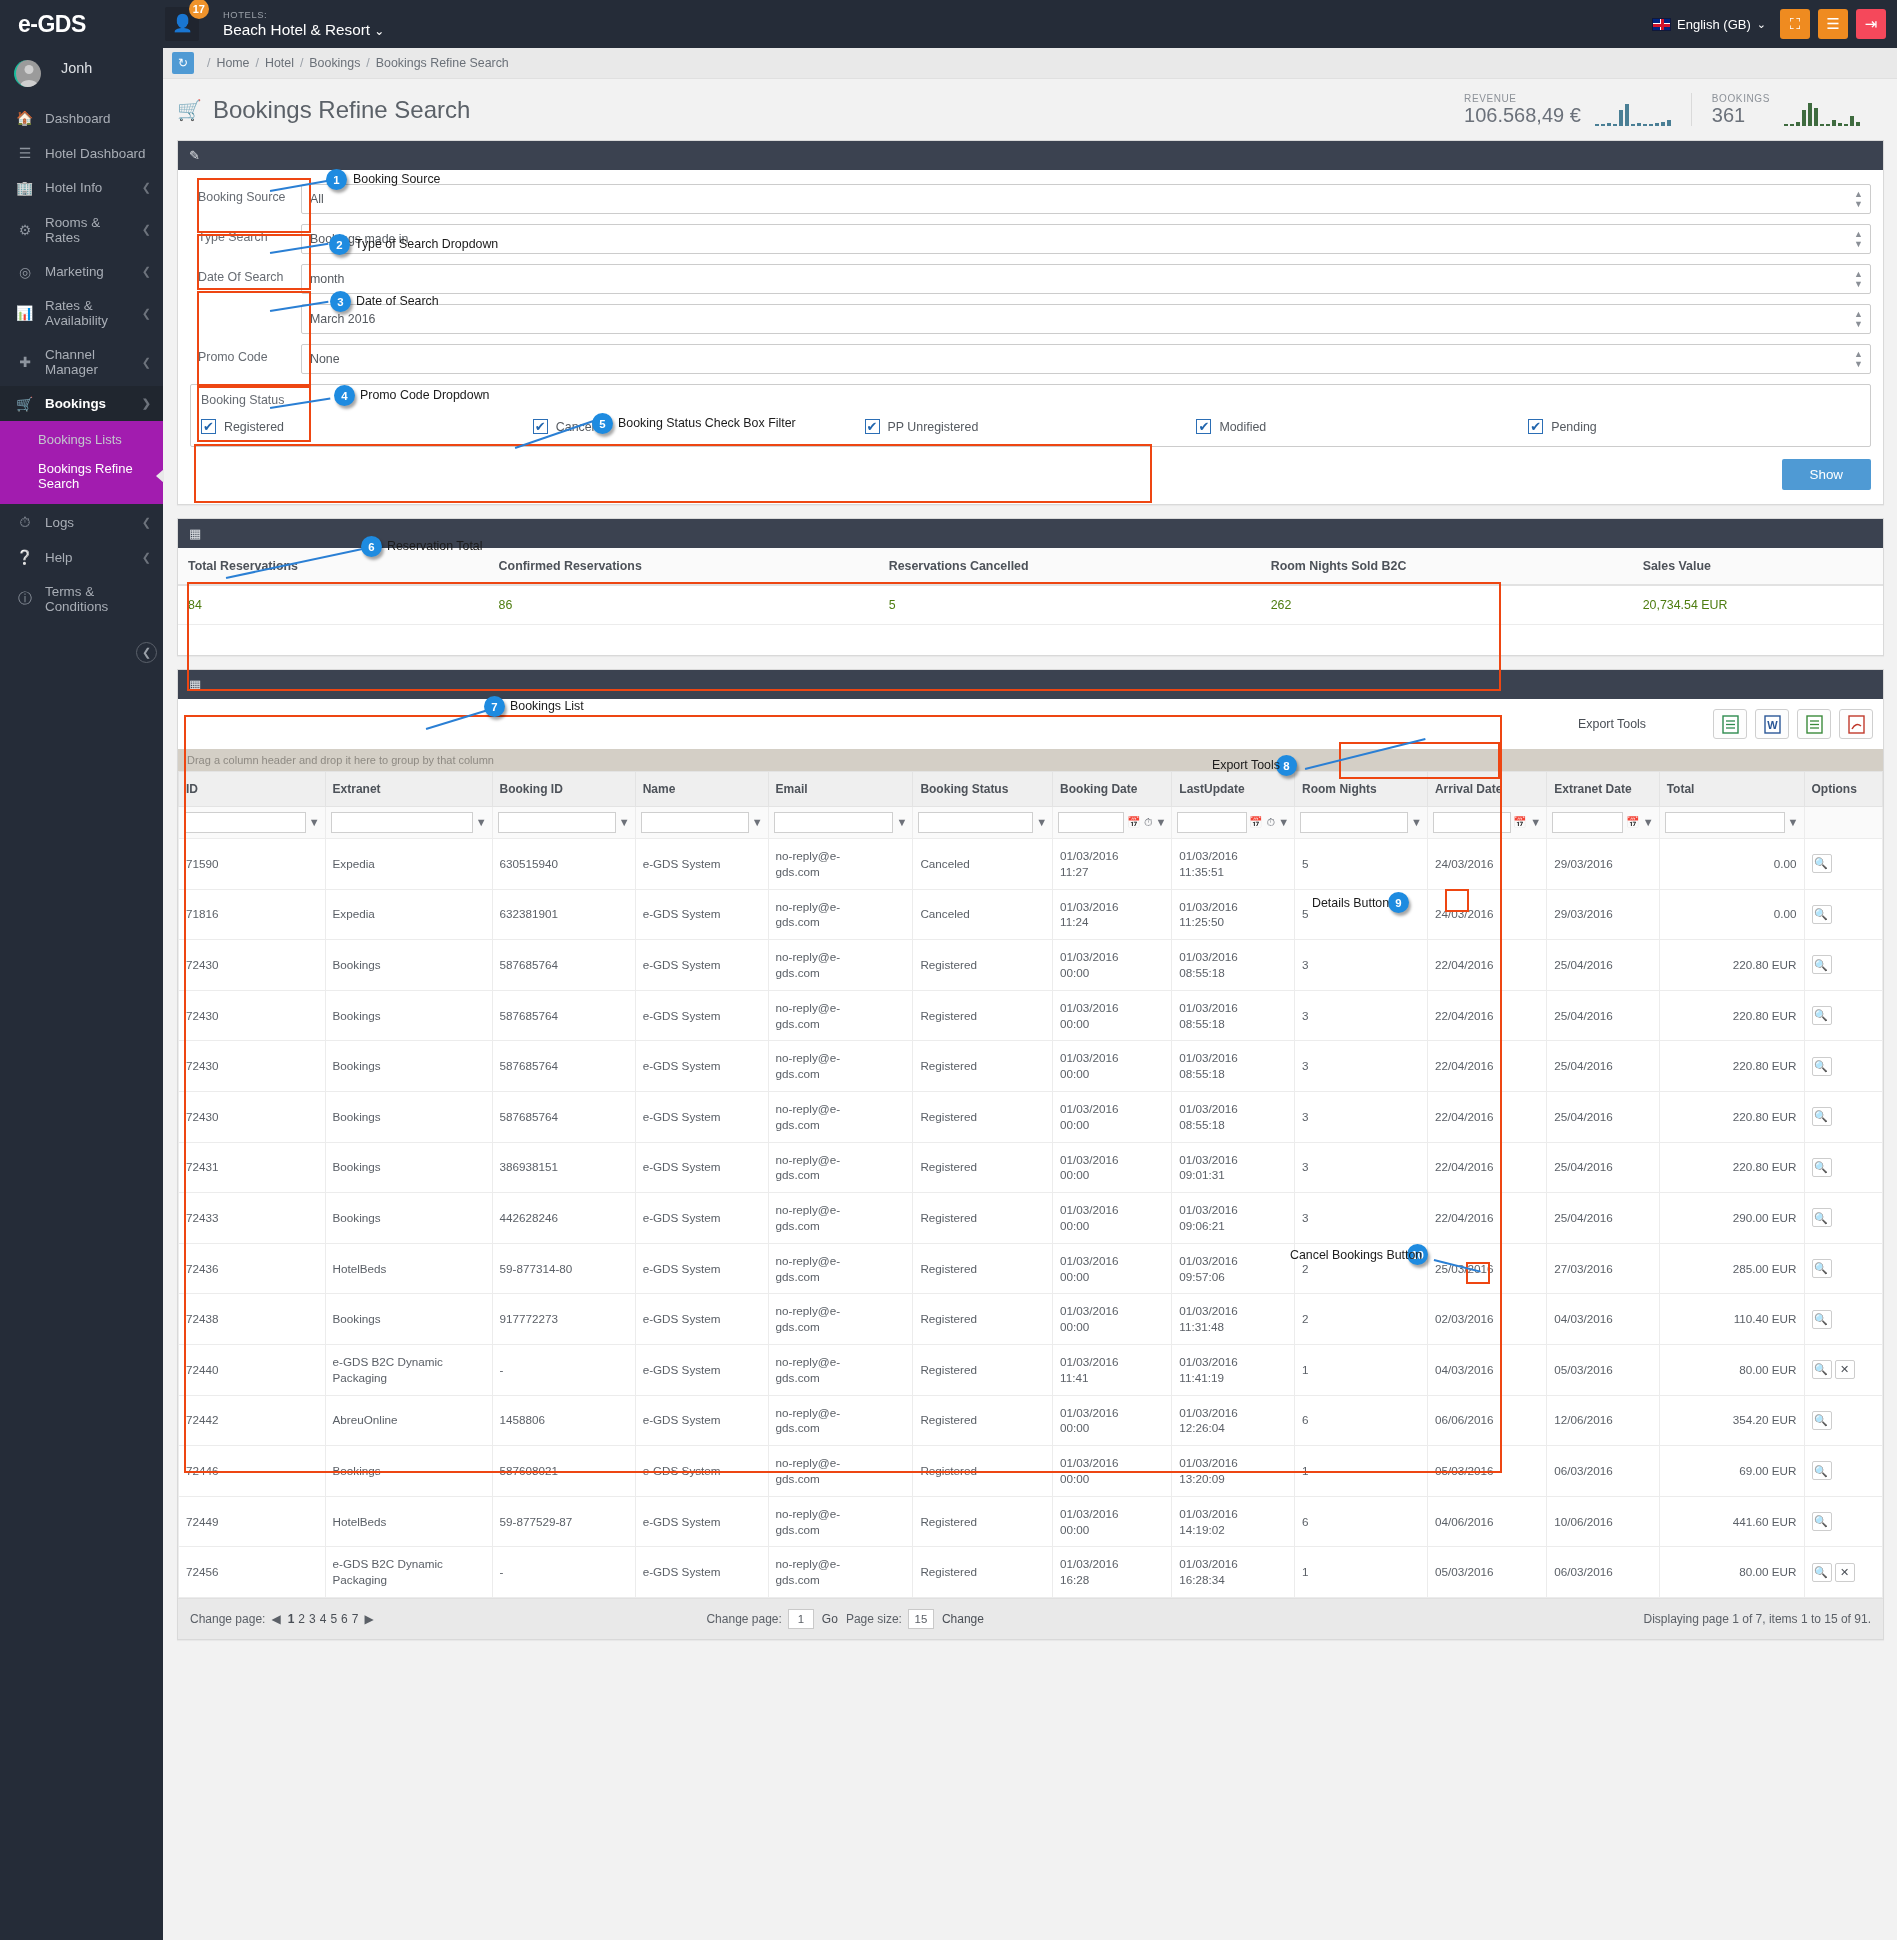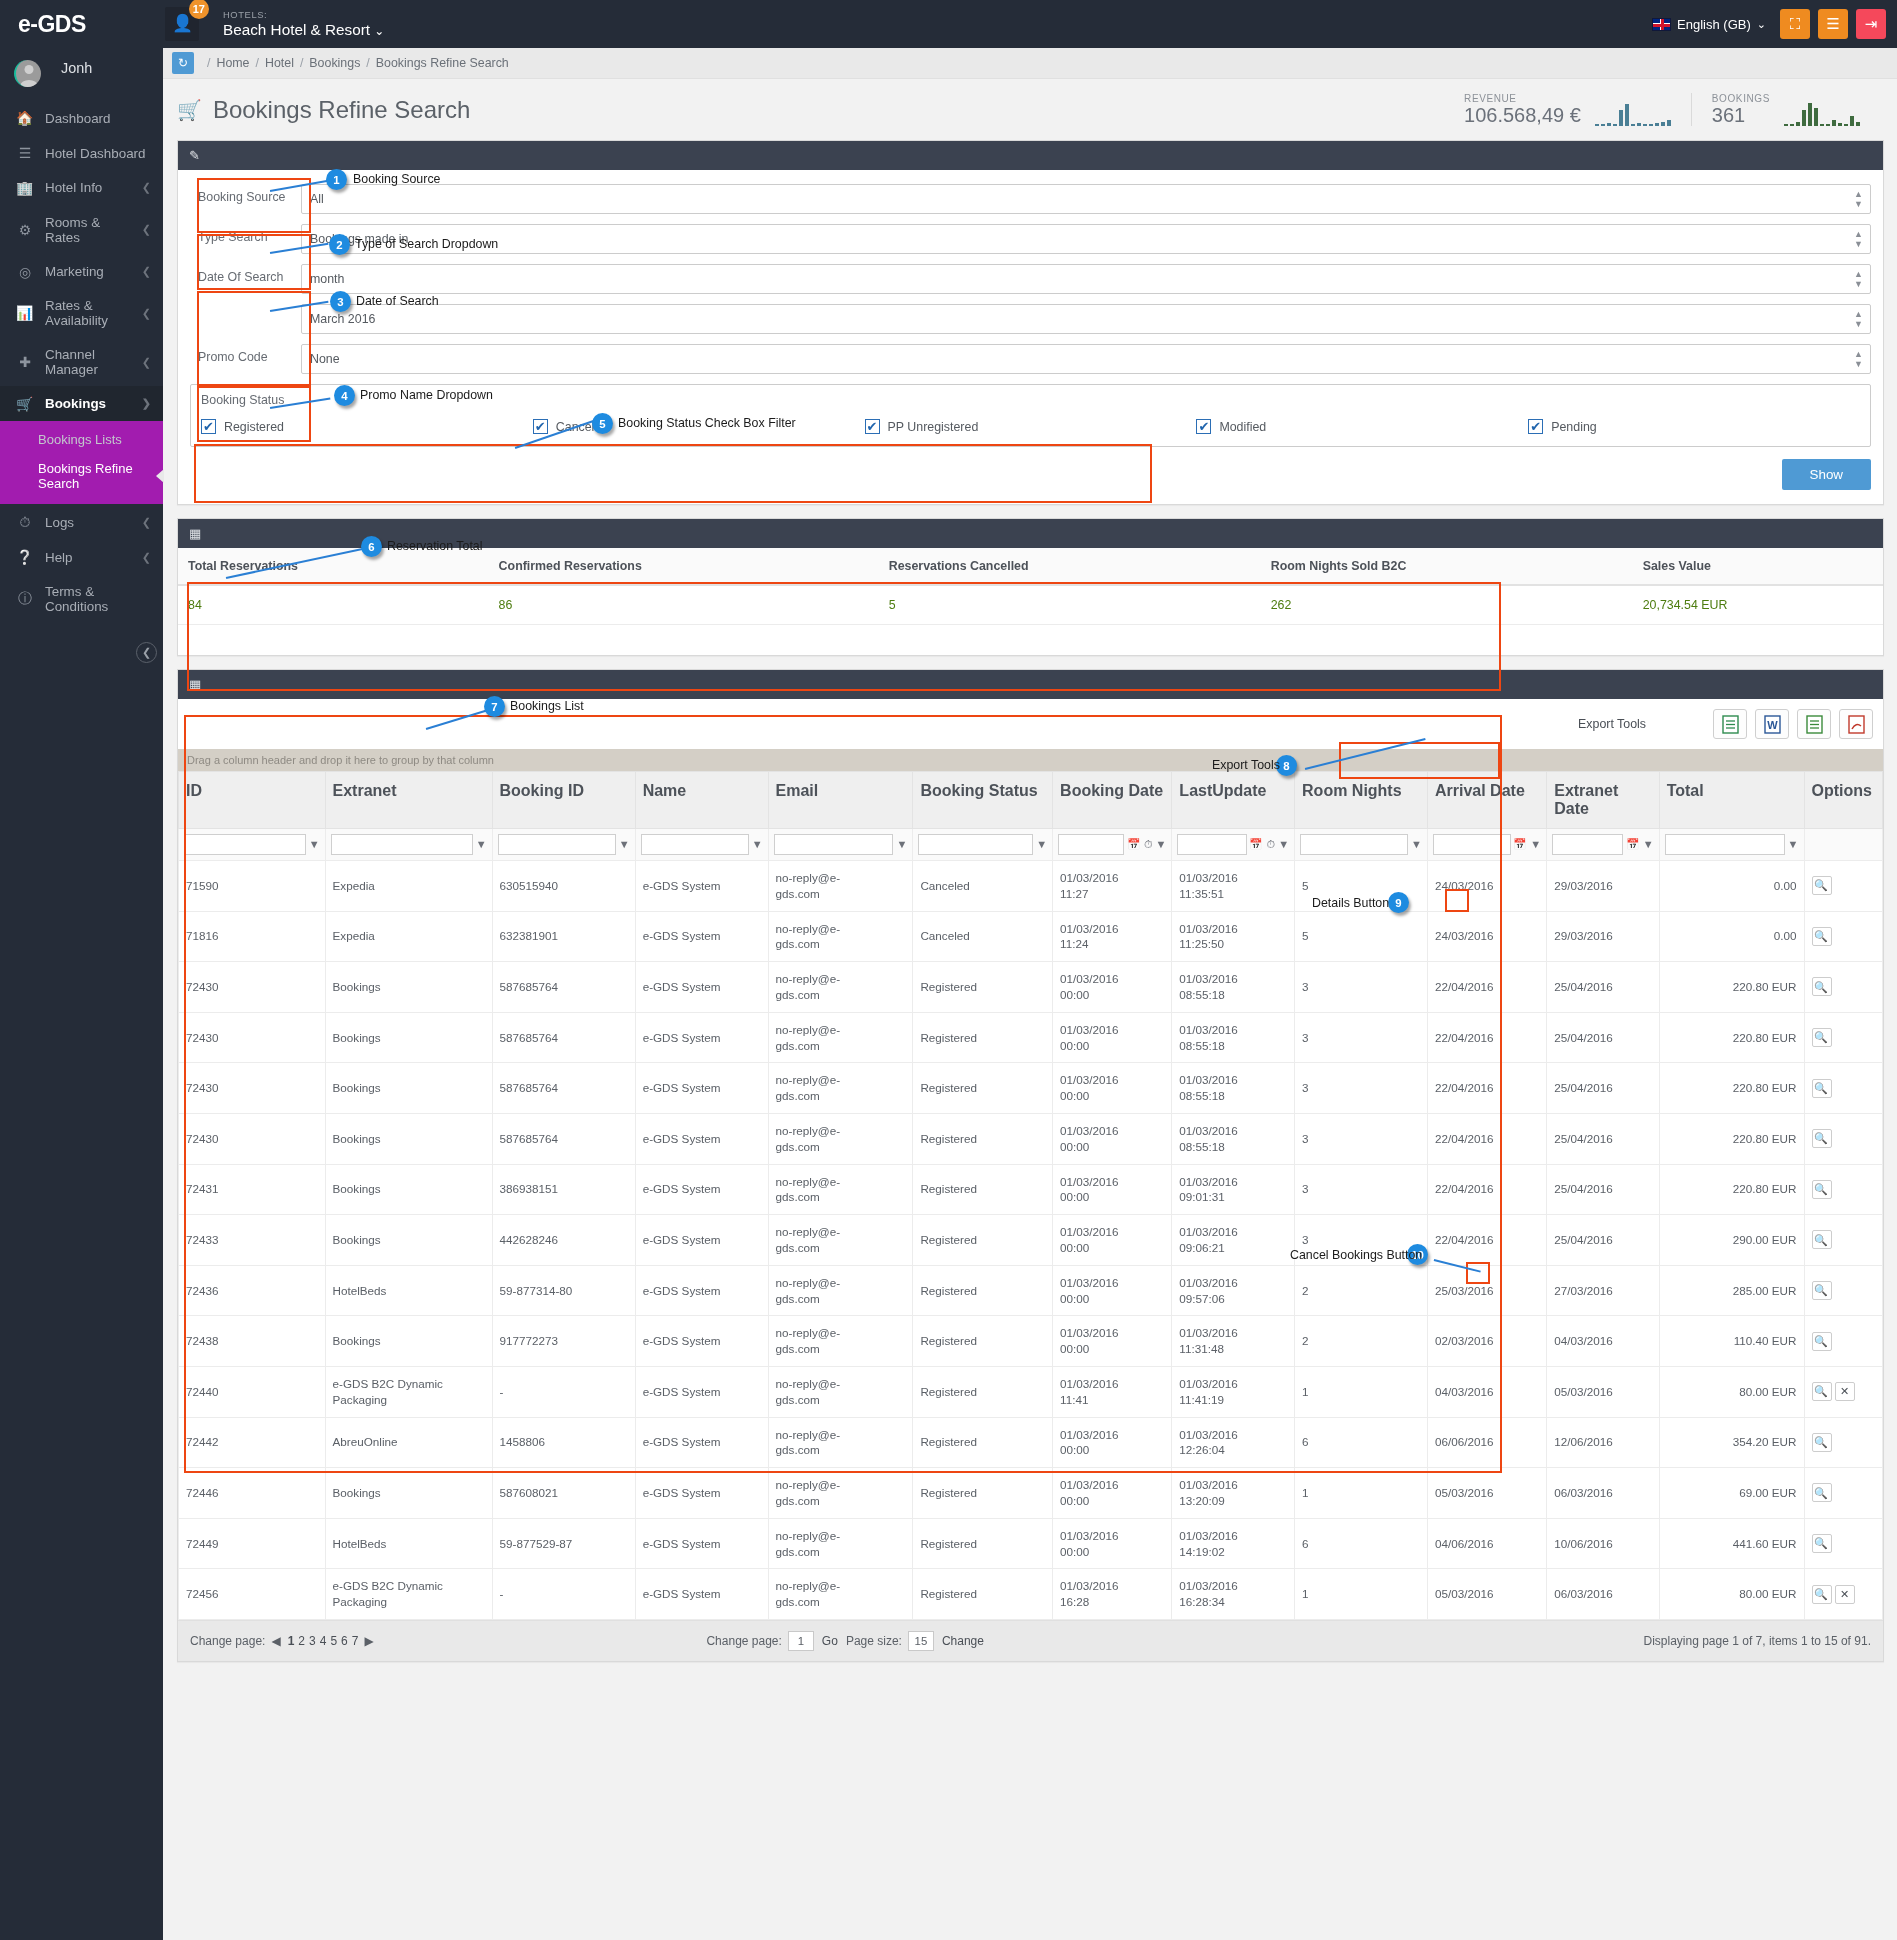--- a/index.html
+++ b/index.html
@@ -354,21 +354,21 @@
     color: #8e8a83;
     font-size: 11px;
     padding: 5px 9px;
   }
 
   
   .grid { width: 100%; border-collapse: collapse; font-size: 11.7px; table-layout: fixed; }
   .grid th {
     background: #efefef;
     text-align: left; font-weight: bold;
-    color: #4d5259; font-size: 16px;
+    color: #4d5259; font-size: 12px;
     padding: 10px 7px;
     border: 1px solid #e3e3e3;
     vertical-align: top;
   }
   .grid td {
     padding: 9px 7px;
     color: #5b6067;
     border: 1px solid #ececec;
     vertical-align: middle;
     line-height: 1.35;
@@ -1219,21 +1219,21 @@
     <div class="badge" style="left:326px;top:169px;">1</div>
     <div class="anlabel" style="left:353px;top:172px;">Booking Source</div>
 
     <div class="badge" style="left:329px;top:234px;">2</div>
     <div class="anlabel" style="left:355px;top:237px;">Type of Search Dropdown</div>
 
     <div class="badge" style="left:330px;top:291px;">3</div>
     <div class="anlabel" style="left:356px;top:294px;">Date of Search</div>
 
     <div class="badge" style="left:334px;top:385px;">4</div>
-    <div class="anlabel" style="left:360px;top:388px;">Promo Name Dropdown</div>
+    <div class="anlabel" style="left:360px;top:388px;">Promo Code Dropdown</div>
 
     <div class="badge" style="left:592px;top:413px;">5</div>
     <div class="anlabel" style="left:618px;top:416px;">Booking Status Check Box Filter</div>
 
     <div class="badge" style="left:361px;top:536px;">6</div>
     <div class="anlabel" style="left:387px;top:539px;">Reservation Total</div>
 
     <div class="badge" style="left:484px;top:696px;">7</div>
     <div class="anlabel" style="left:510px;top:699px;">Bookings List</div>
 

